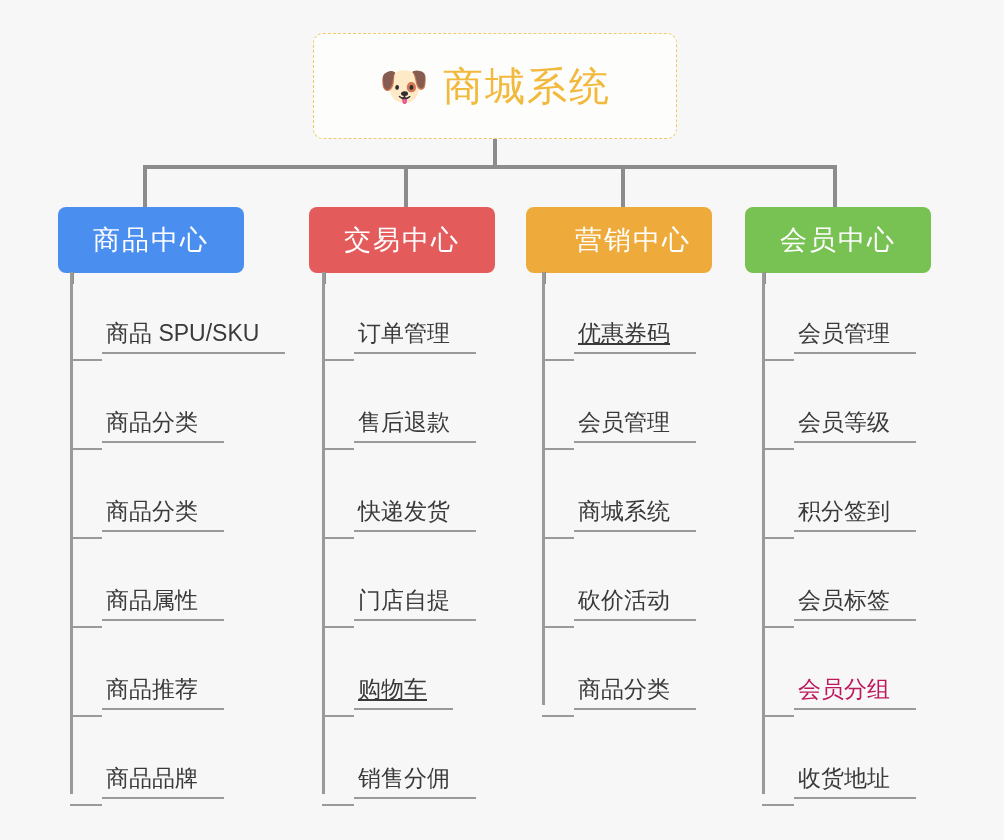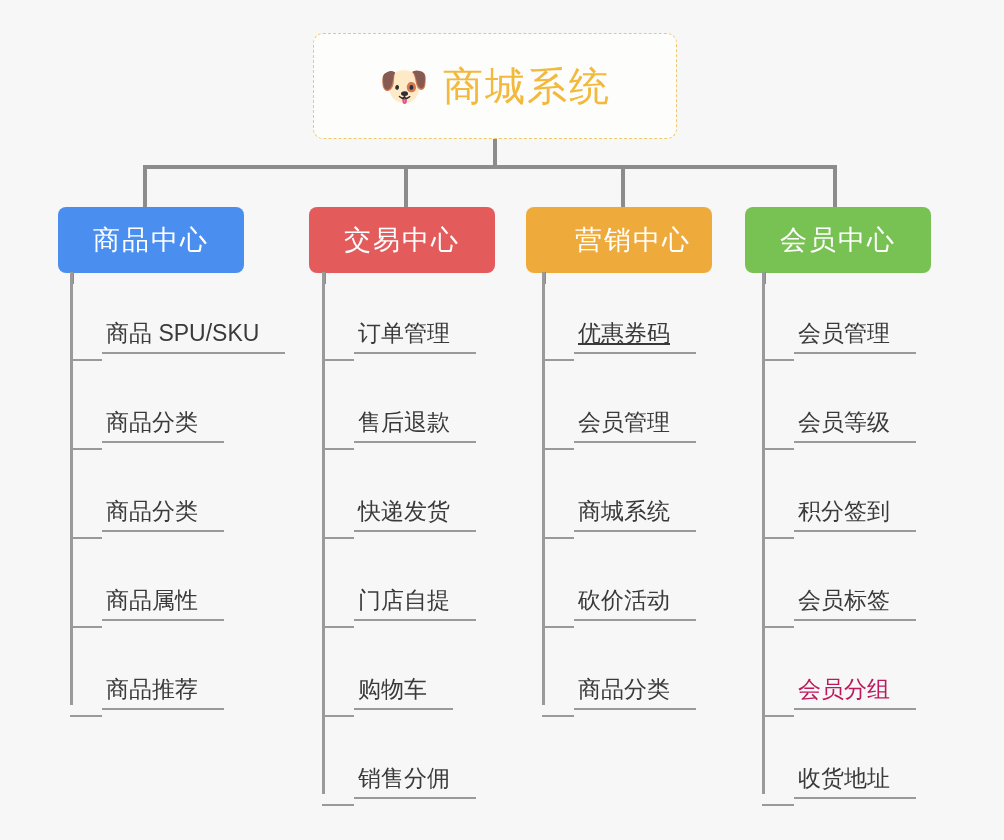--- a/index.html
+++ b/index.html
@@ -163,20 +163,24 @@
         <span class="leaf-label" style="border-bottom-color: rgb(154, 154, 154); color: rgb(58, 58, 58);">商品分类</span>
       </div>
     <div class="leaf">
         <span class="leaf-stub" style="background: rgb(154, 154, 154);"></span>
         <span class="leaf-label" style="border-bottom-color: rgb(154, 154, 154); color: rgb(58, 58, 58);">商品属性</span>
       </div>
     <div class="leaf">
         <span class="leaf-stub" style="background: rgb(154, 154, 154);"></span>
         <span class="leaf-label" style="border-bottom-color: rgb(154, 154, 154); color: rgb(58, 58, 58);">商品推荐</span>
       </div>
+    <div class="leaf">
+        <span class="leaf-stub" style="background: rgb(154, 154, 154);"></span>
+        <span class="leaf-label" style="border-bottom-color: rgb(154, 154, 154); color: rgb(58, 58, 58);">商品品牌</span>
+      </div>
   </div>
 
   <div class="leaf-col" id="col-2" style="left:322px;">
     <div class="spine" style="background: rgb(154, 154, 154);"></div>
     <div class="leaf">
         <span class="leaf-stub" style="background: rgb(154, 154, 154);"></span>
         <span class="leaf-label" style="border-bottom-color: rgb(154, 154, 154); color: rgb(58, 58, 58);">订单管理</span>
       </div>
     <div class="leaf">
         <span class="leaf-stub" style="background: rgb(154, 154, 154);"></span>
@@ -185,21 +189,21 @@
     <div class="leaf">
         <span class="leaf-stub" style="background: rgb(154, 154, 154);"></span>
         <span class="leaf-label" style="border-bottom-color: rgb(154, 154, 154); color: rgb(58, 58, 58);">快递发货</span>
       </div>
     <div class="leaf">
         <span class="leaf-stub" style="background: rgb(154, 154, 154);"></span>
         <span class="leaf-label" style="border-bottom-color: rgb(154, 154, 154); color: rgb(58, 58, 58);">门店自提</span>
       </div>
     <div class="leaf">
         <span class="leaf-stub" style="background: rgb(154, 154, 154);"></span>
-        <span class="leaf-label" style="border-bottom-color: rgb(154, 154, 154); color: rgb(58, 58, 58);">购物车</span>
+        <span class="leaf-label" style="border-bottom-color: rgb(154, 154, 154); color: rgb(58, 58, 58); text-decoration: underline;">购物车</span>
       </div>
     <div class="leaf">
         <span class="leaf-stub" style="background: rgb(154, 154, 154);"></span>
         <span class="leaf-label" style="border-bottom-color: rgb(154, 154, 154); color: rgb(58, 58, 58);">销售分佣</span>
       </div>
   </div>
 
   <div class="leaf-col" id="col-3" style="left:542px;">
     <div class="spine" style="background: rgb(154, 154, 154);"></div>
     <div class="leaf">

